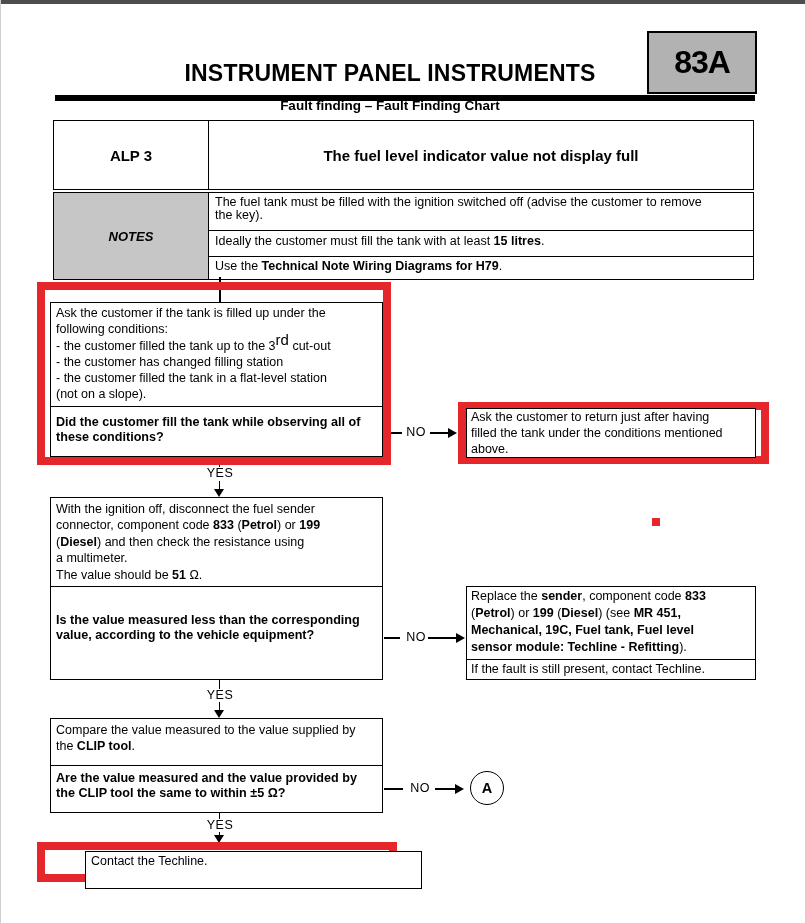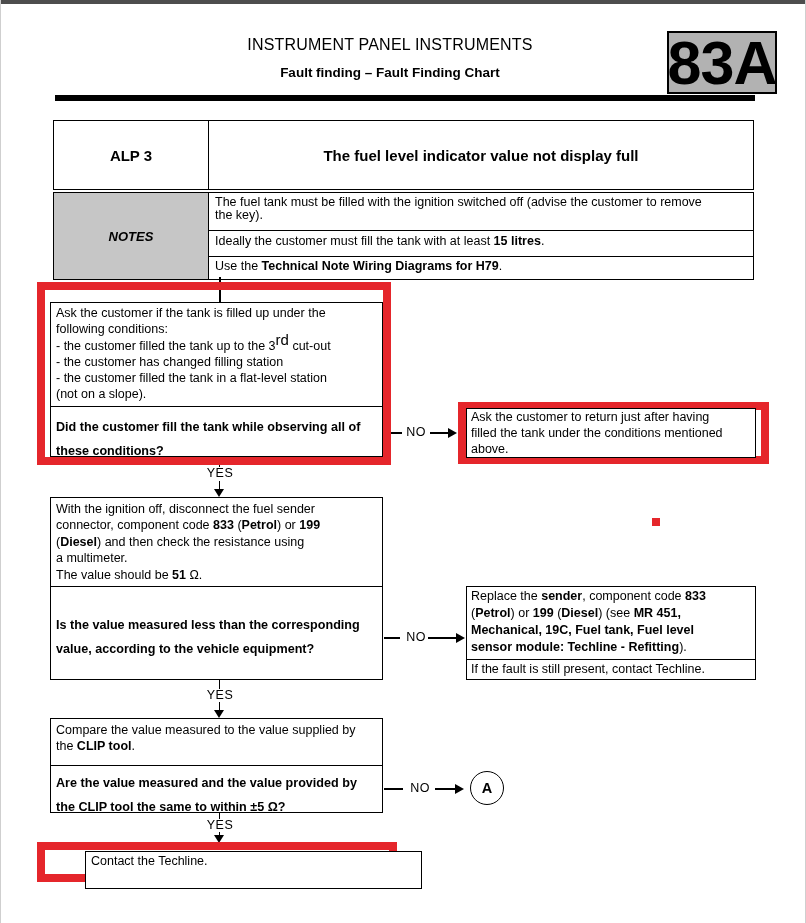--- a/index.html
+++ b/index.html
@@ -9,44 +9,44 @@
   .page{
     position:relative; width:806px; height:923px; background:#fff; overflow:hidden;
     font-family:"Liberation Sans", sans-serif; color:#000;
   }
   .abs{position:absolute; box-sizing:border-box;}
   
   .top-bar{left:0;top:0;width:806px;height:4px;background:var(--top-bar);}
   .edge{top:0;width:1px;height:923px;background:#cfcfcf;}
   .edge-l{left:0;} .edge-r{left:805px;}
   .header-text{left:55px;top:36px;width:670px;text-align:center;}
-  .h-title{font-size:16px;font-weight:normal;letter-spacing:0.2px;}
+  .h-title{font-size:23px;font-weight:bold;letter-spacing:0.2px;margin-top:24px;}
   .h-sub{font-size:13.5px;font-weight:bold;margin-top:11px;}
   .code-box{left:647px;top:31px;width:110px;height:63px;background:var(--code-gray);
     border:2.5px solid #000;display:flex;align-items:center;justify-content:center;
-    font-size:61px;font-weight:bold;letter-spacing:-1px;margin-left:20px;}
+    font-size:32px;font-weight:bold;letter-spacing:-1px;}
   .rule{left:55px;top:95px;width:700px;height:6px;background:#000;}
   
   .alp-table{left:53px;top:120px;width:701px;height:70px;border:1.5px solid #000;display:flex;}
   .alp-code{width:154px;border-right:1.5px solid #000;display:flex;align-items:center;justify-content:center;font-size:15px;font-weight:bold;}
   .alp-title{flex:1;display:flex;align-items:center;justify-content:center;font-size:15px;font-weight:bold;}
   
   .notes-table{left:53px;top:192px;width:701px;height:88px;border:1.2px solid #000;display:flex;}
   .notes-label{width:154px;background:var(--notes-gray);border-right:1.2px solid #000;
     display:flex;align-items:center;justify-content:center;font-size:13px;font-weight:bold;font-style:italic;}
   .notes-rows{flex:1;display:flex;flex-direction:column;}
   .notes-row{font-size:12.5px;line-height:13px;padding:3px 6px;border-bottom:1.2px solid #000;box-sizing:border-box;}
   .nr1{height:39px;} .nr2{height:27px;padding-top:4px;} .nr3{height:22px;border-bottom:none;}
   
   .vseg{width:1.5px;background:#000;z-index:1;}
   .hseg{height:1.5px;background:#000;z-index:1;}
   .hl{border:8px solid var(--red);background:transparent;z-index:2;}
   .box{border:1.5px solid #000;background:#fff;z-index:3;font-size:12.5px;}
   .cell{box-sizing:border-box;}
-  .q{font-weight:bold;font-size:12.6px;line-height:24px;}
+  .q{font-weight:bold;font-size:12.6px;line-height:15px;}
   .lbl{z-index:4;font-size:12.5px;letter-spacing:0.5px;text-align:center;line-height:14px;}
   sup{font-size:15px;line-height:0;}
   .arr-r{height:1.5px;background:#000;z-index:3;}
   .arr-r::after{content:"";position:absolute;right:-9px;top:-4.5px;width:0;height:0;
     border-left:9px solid #000;border-top:5px solid transparent;border-bottom:5px solid transparent;}
   .arr-d{width:1.5px;background:#000;z-index:1;}
   .arr-d::after{content:"";position:absolute;bottom:-8px;left:-4.7px;width:0;height:0;
     border-top:8px solid #000;border-left:5px solid transparent;border-right:5px solid transparent;}
   
   .tick-start{left:219px;top:277px;height:25px;}

